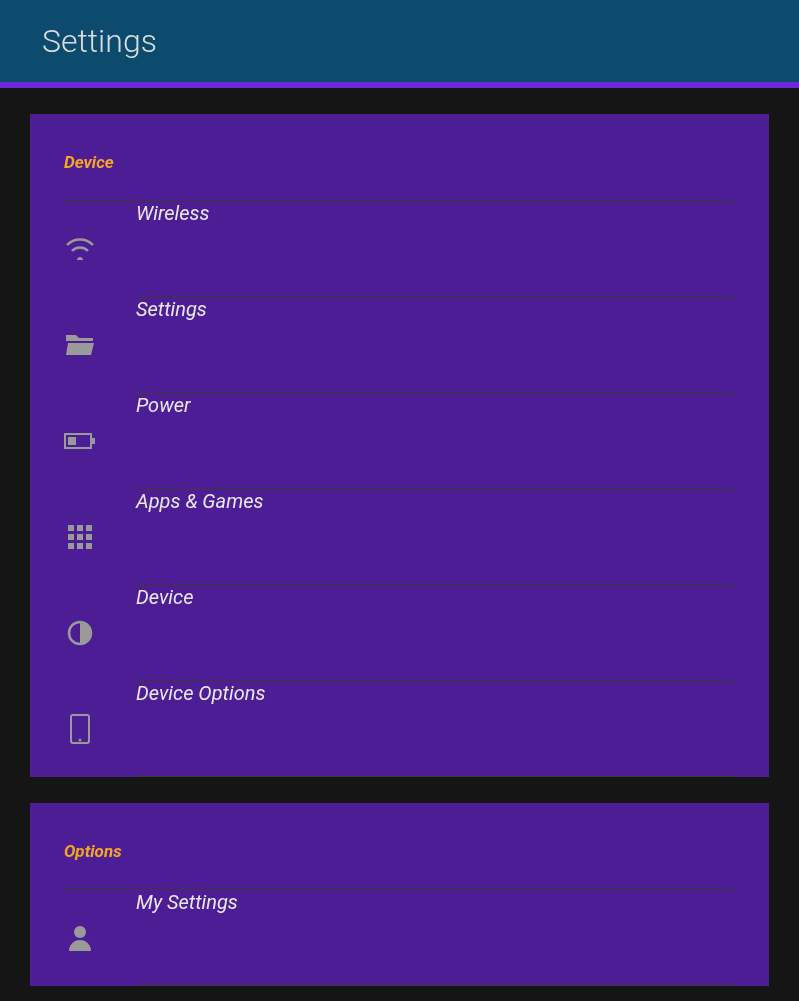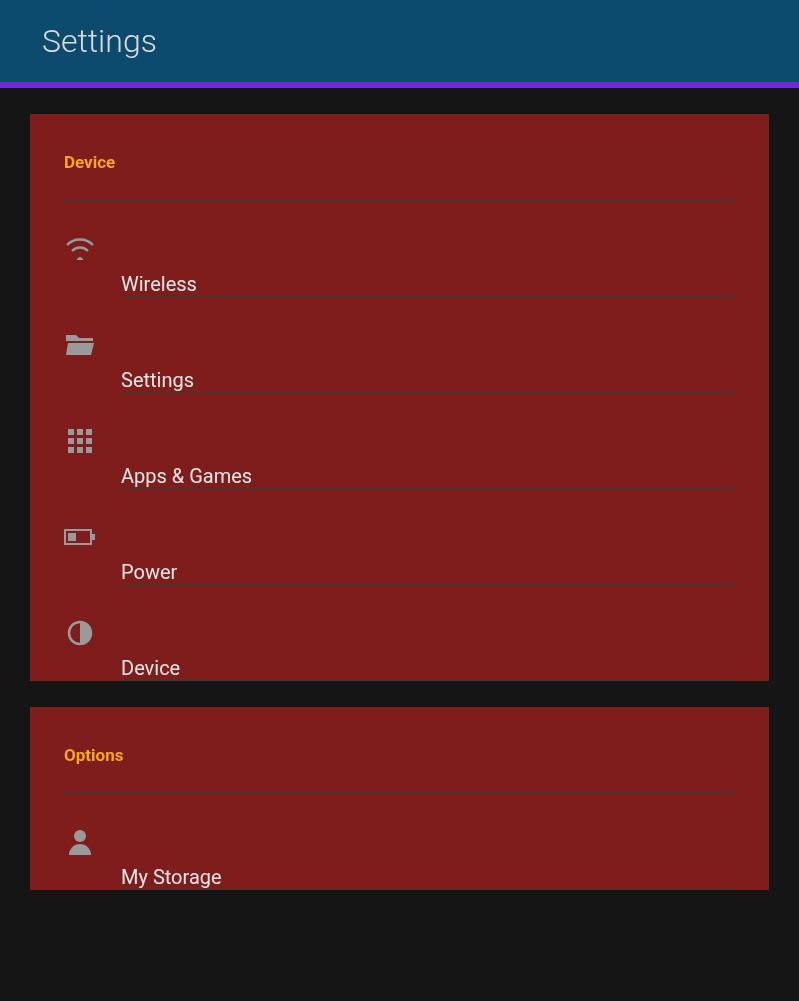--- a/index.html
+++ b/index.html
@@ -22,38 +22,39 @@
     }
     .header-title {
       font-size: 32px;
       font-weight: 300;
       color: #dcdcdc;
     }
     .content {
       padding: 26px 30px 0 30px;
     }
     .section {
-      background: #7f1d1d;
+      background: #4c1d95;
       padding: 38px 34px 0 34px;
       margin-bottom: 26px;
+      font-style: italic;
     }
     .section-header {
       color: #f5a623;
       font-size: 17px;
       font-weight: 700;
       padding-bottom: 28px;
       border-bottom: 1px solid #3a3a3a;
     }
     .item-inner {
       display: flex;
-      align-items: flex-end;
+      align-items: flex-start;
       border-bottom: 1px solid #3a3a3a;
       width: 100%;
       height: 100%;
-      margin-left: 57px;
+      margin-left: 72px;
     }
     .icon-wrap {
       position: absolute;
       width: 32px;
       height: 32px;
       display: flex;
       align-items: center;
       justify-content: center;
     }
     .item-row {
@@ -104,75 +105,86 @@
           <path d="M3 10 h26 l-3 12 H1 Z" fill="#9a9a9a"></path>
         </svg>
       </div>
       <div class="item-inner">
         <span class="item-label">Settings</span>
       </div>
     </div>
 
     <div class="item-row">
       <div class="icon-wrap">
+        <svg width="32" height="16" viewBox="0 0 32 16">
+          <rect x="1" y="1" width="26" height="14" stroke="#9a9a9a" stroke-width="2" fill="none"></rect>
+          <rect x="28" y="5" width="3" height="6" fill="#9a9a9a"></rect>
+          <rect x="4" y="4" width="8" height="8" fill="#9a9a9a"></rect>
+        </svg>
+      </div>
+      <div class="item-inner">
+        <span class="item-label">Power</span>
+      </div>
+    </div>
+
+    <div class="item-row">
+      <div class="icon-wrap">
         <svg width="24" height="24" viewBox="0 0 24 24">
           <rect x="0" y="0" width="6" height="6" fill="#9a9a9a"></rect>
           <rect x="9" y="0" width="6" height="6" fill="#9a9a9a"></rect>
           <rect x="18" y="0" width="6" height="6" fill="#9a9a9a"></rect>
           <rect x="0" y="9" width="6" height="6" fill="#9a9a9a"></rect>
           <rect x="9" y="9" width="6" height="6" fill="#9a9a9a"></rect>
           <rect x="18" y="9" width="6" height="6" fill="#9a9a9a"></rect>
           <rect x="0" y="18" width="6" height="6" fill="#9a9a9a"></rect>
           <rect x="9" y="18" width="6" height="6" fill="#9a9a9a"></rect>
           <rect x="18" y="18" width="6" height="6" fill="#9a9a9a"></rect>
         </svg>
       </div>
       <div class="item-inner">
         <span class="item-label">Apps &amp; Games</span>
       </div>
     </div>
 
     <div class="item-row">
       <div class="icon-wrap">
-        <svg width="32" height="16" viewBox="0 0 32 16">
-          <rect x="1" y="1" width="26" height="14" stroke="#9a9a9a" stroke-width="2" fill="none"></rect>
-          <rect x="28" y="5" width="3" height="6" fill="#9a9a9a"></rect>
-          <rect x="4" y="4" width="8" height="8" fill="#9a9a9a"></rect>
-        </svg>
-      </div>
-      <div class="item-inner">
-        <span class="item-label">Power</span>
-      </div>
-    </div>
-
-    <div class="item-row">
-      <div class="icon-wrap">
         <svg width="26" height="26" viewBox="0 0 26 26">
           <circle cx="13" cy="13" r="11" stroke="#9a9a9a" stroke-width="2.5" fill="none"></circle>
           <path d="M13 2 a11 11 0 0 1 0 22 Z" fill="#9a9a9a"></path>
         </svg>
       </div>
       <div class="item-inner">
         <span class="item-label">Device</span>
       </div>
     </div>
 
+    <div class="item-row">
+      <div class="icon-wrap">
+        <svg width="20" height="30" viewBox="0 0 20 30">
+          <rect x="1" y="1" width="18" height="28" rx="2" stroke="#9a9a9a" stroke-width="2" fill="none"></rect>
+          <circle cx="10" cy="26" r="1.5" fill="#9a9a9a"></circle>
+        </svg>
+      </div>
+      <div class="item-inner">
+        <span class="item-label">Device Options</span>
+      </div>
+    </div>
 
   </div>
 
   <div class="section">
     <div class="section-header">Options</div>
 
     <div class="item-row">
       <div class="icon-wrap">
         <svg width="24" height="26" viewBox="0 0 24 26">
           <circle cx="12" cy="7" r="6" fill="#9a9a9a"></circle>
           <path d="M1 26 a11 11 0 0 1 22 0 Z" fill="#9a9a9a"></path>
         </svg>
       </div>
       <div class="item-inner">
-        <span class="item-label">My Storage</span>
+        <span class="item-label">My Settings</span>
       </div>
     </div>
 
   </div>
 
 </div>
 
 </body></html>

